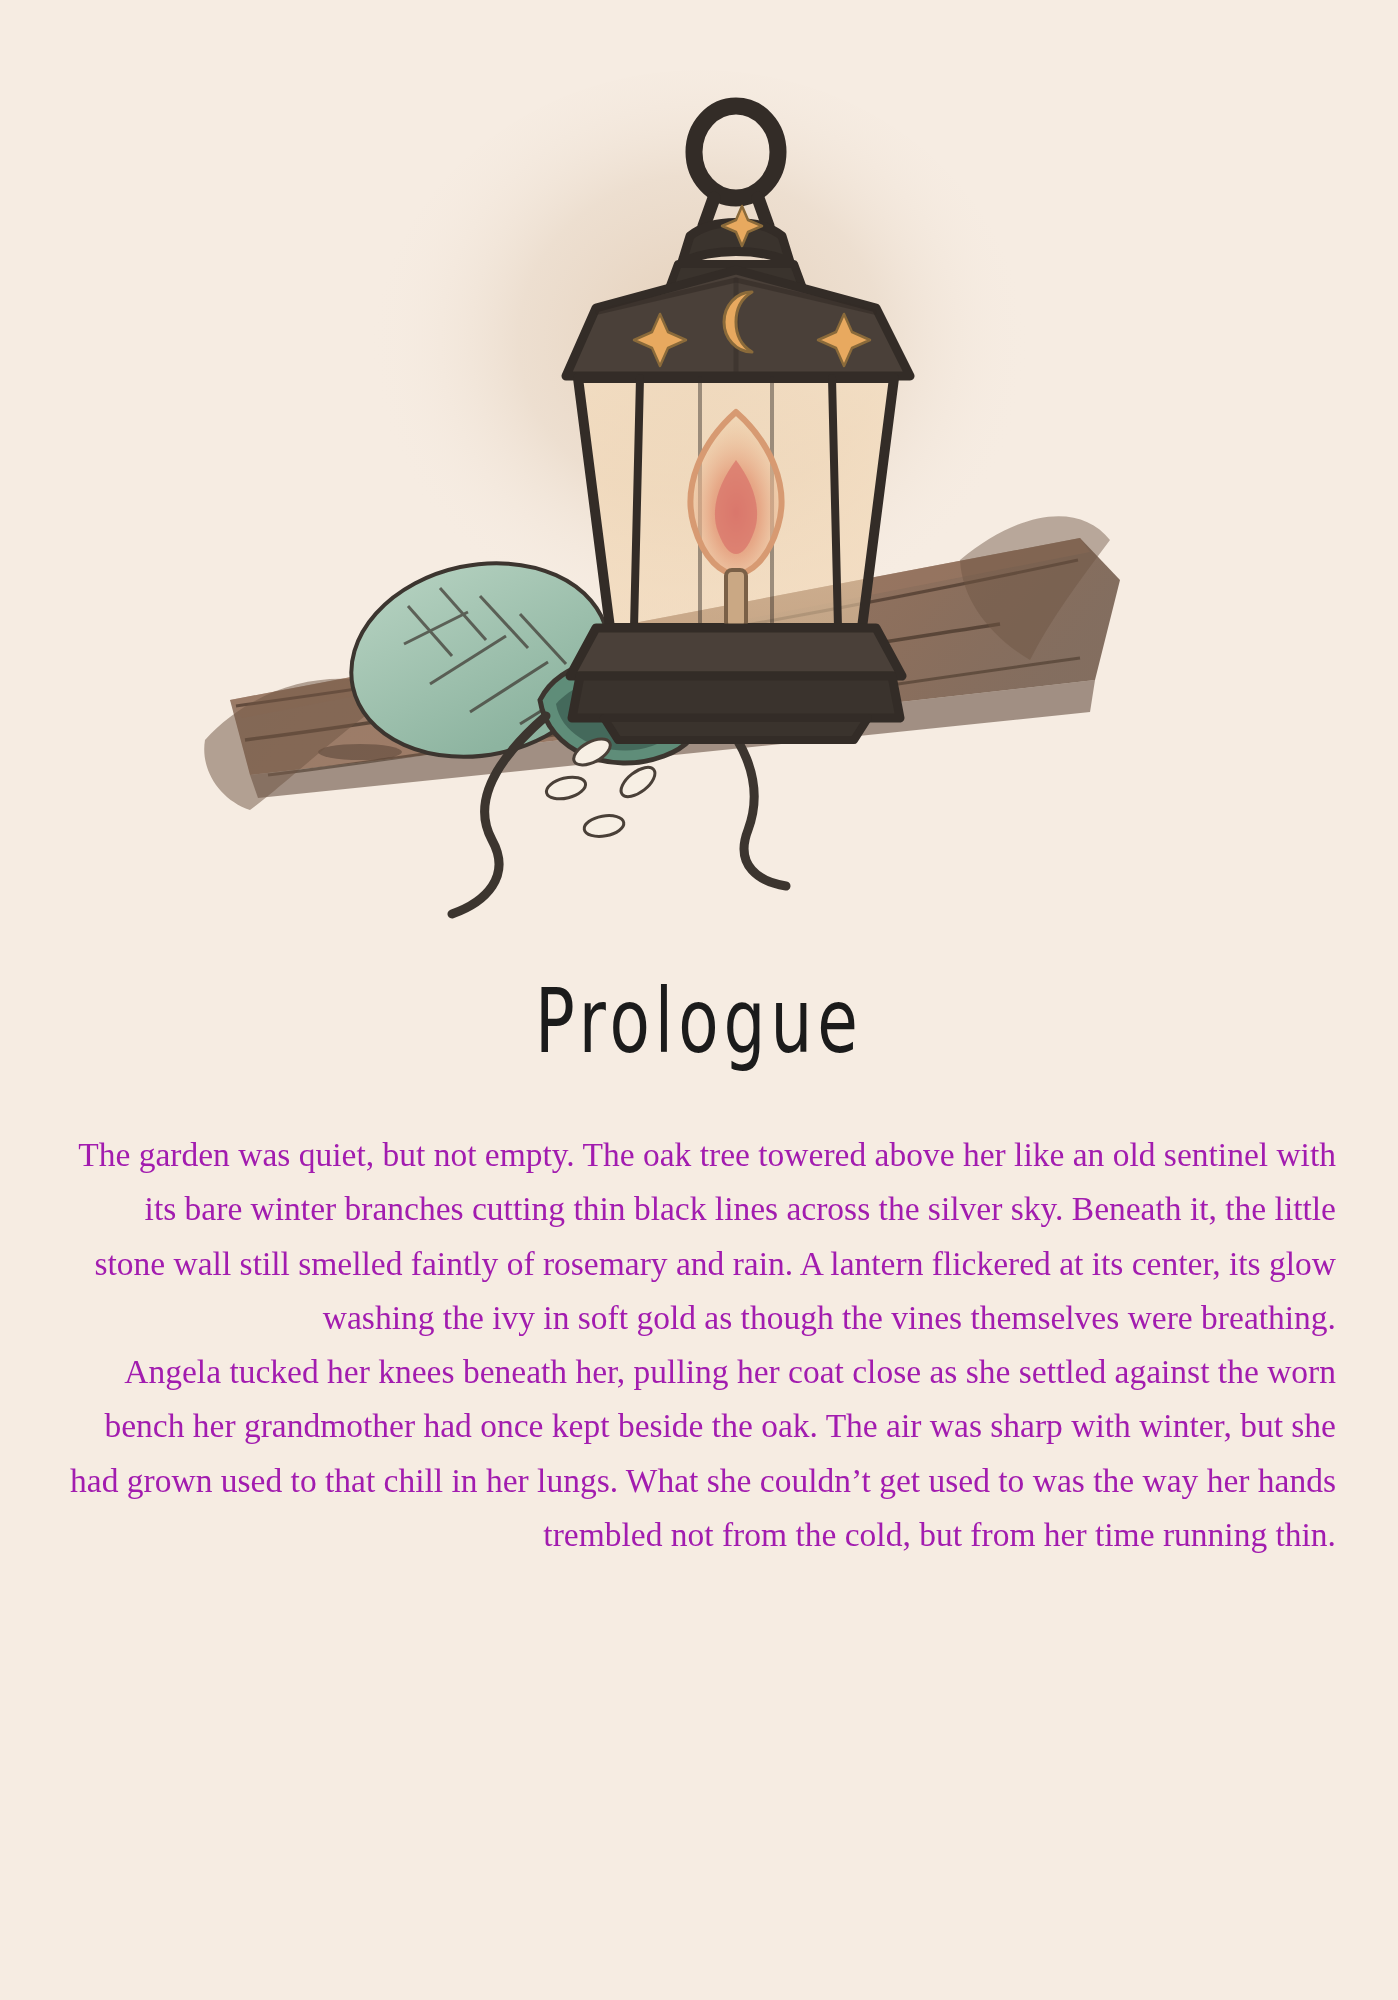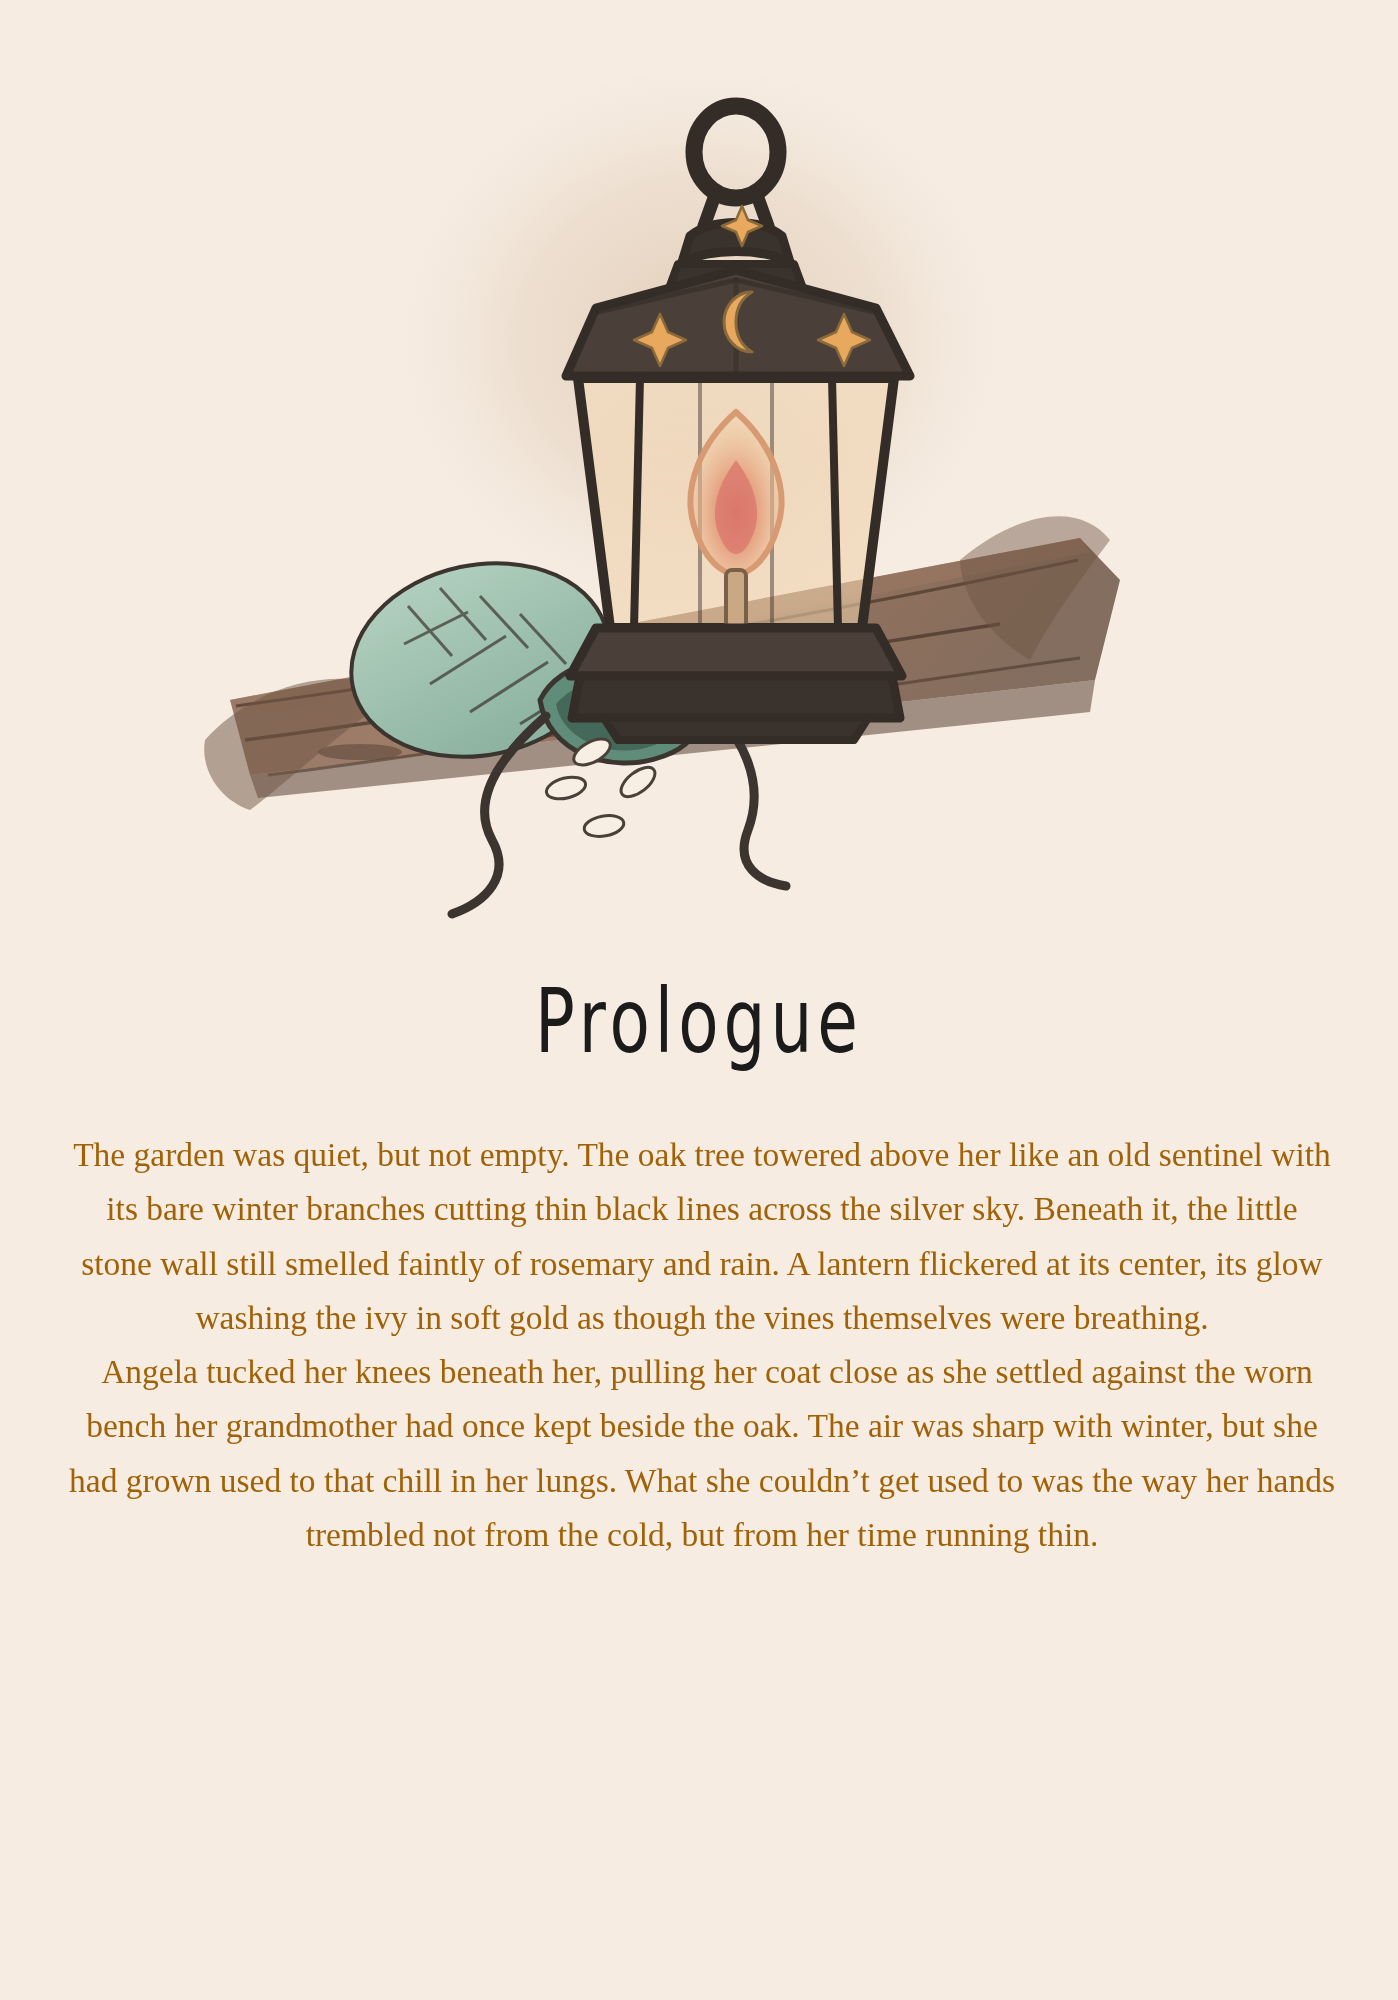--- a/index.html
+++ b/index.html
@@ -60,22 +60,22 @@
   
   .body-text {
     padding: 28px 62px 0 68px;
     box-sizing: border-box;
   }
   .body-text p {
     margin: 0;
     font-family: "Liberation Serif", serif;
     font-size: 33.5px;
     line-height: 1.62;
-    color: #a16207;
-    text-align: center;
+    color: #a21caf;
+    text-align: right;
   }
   .body-text p.indented {
     text-indent: 10px;
   }
 </style>
 </head>
 <body>
 
 <div class="page">
 

